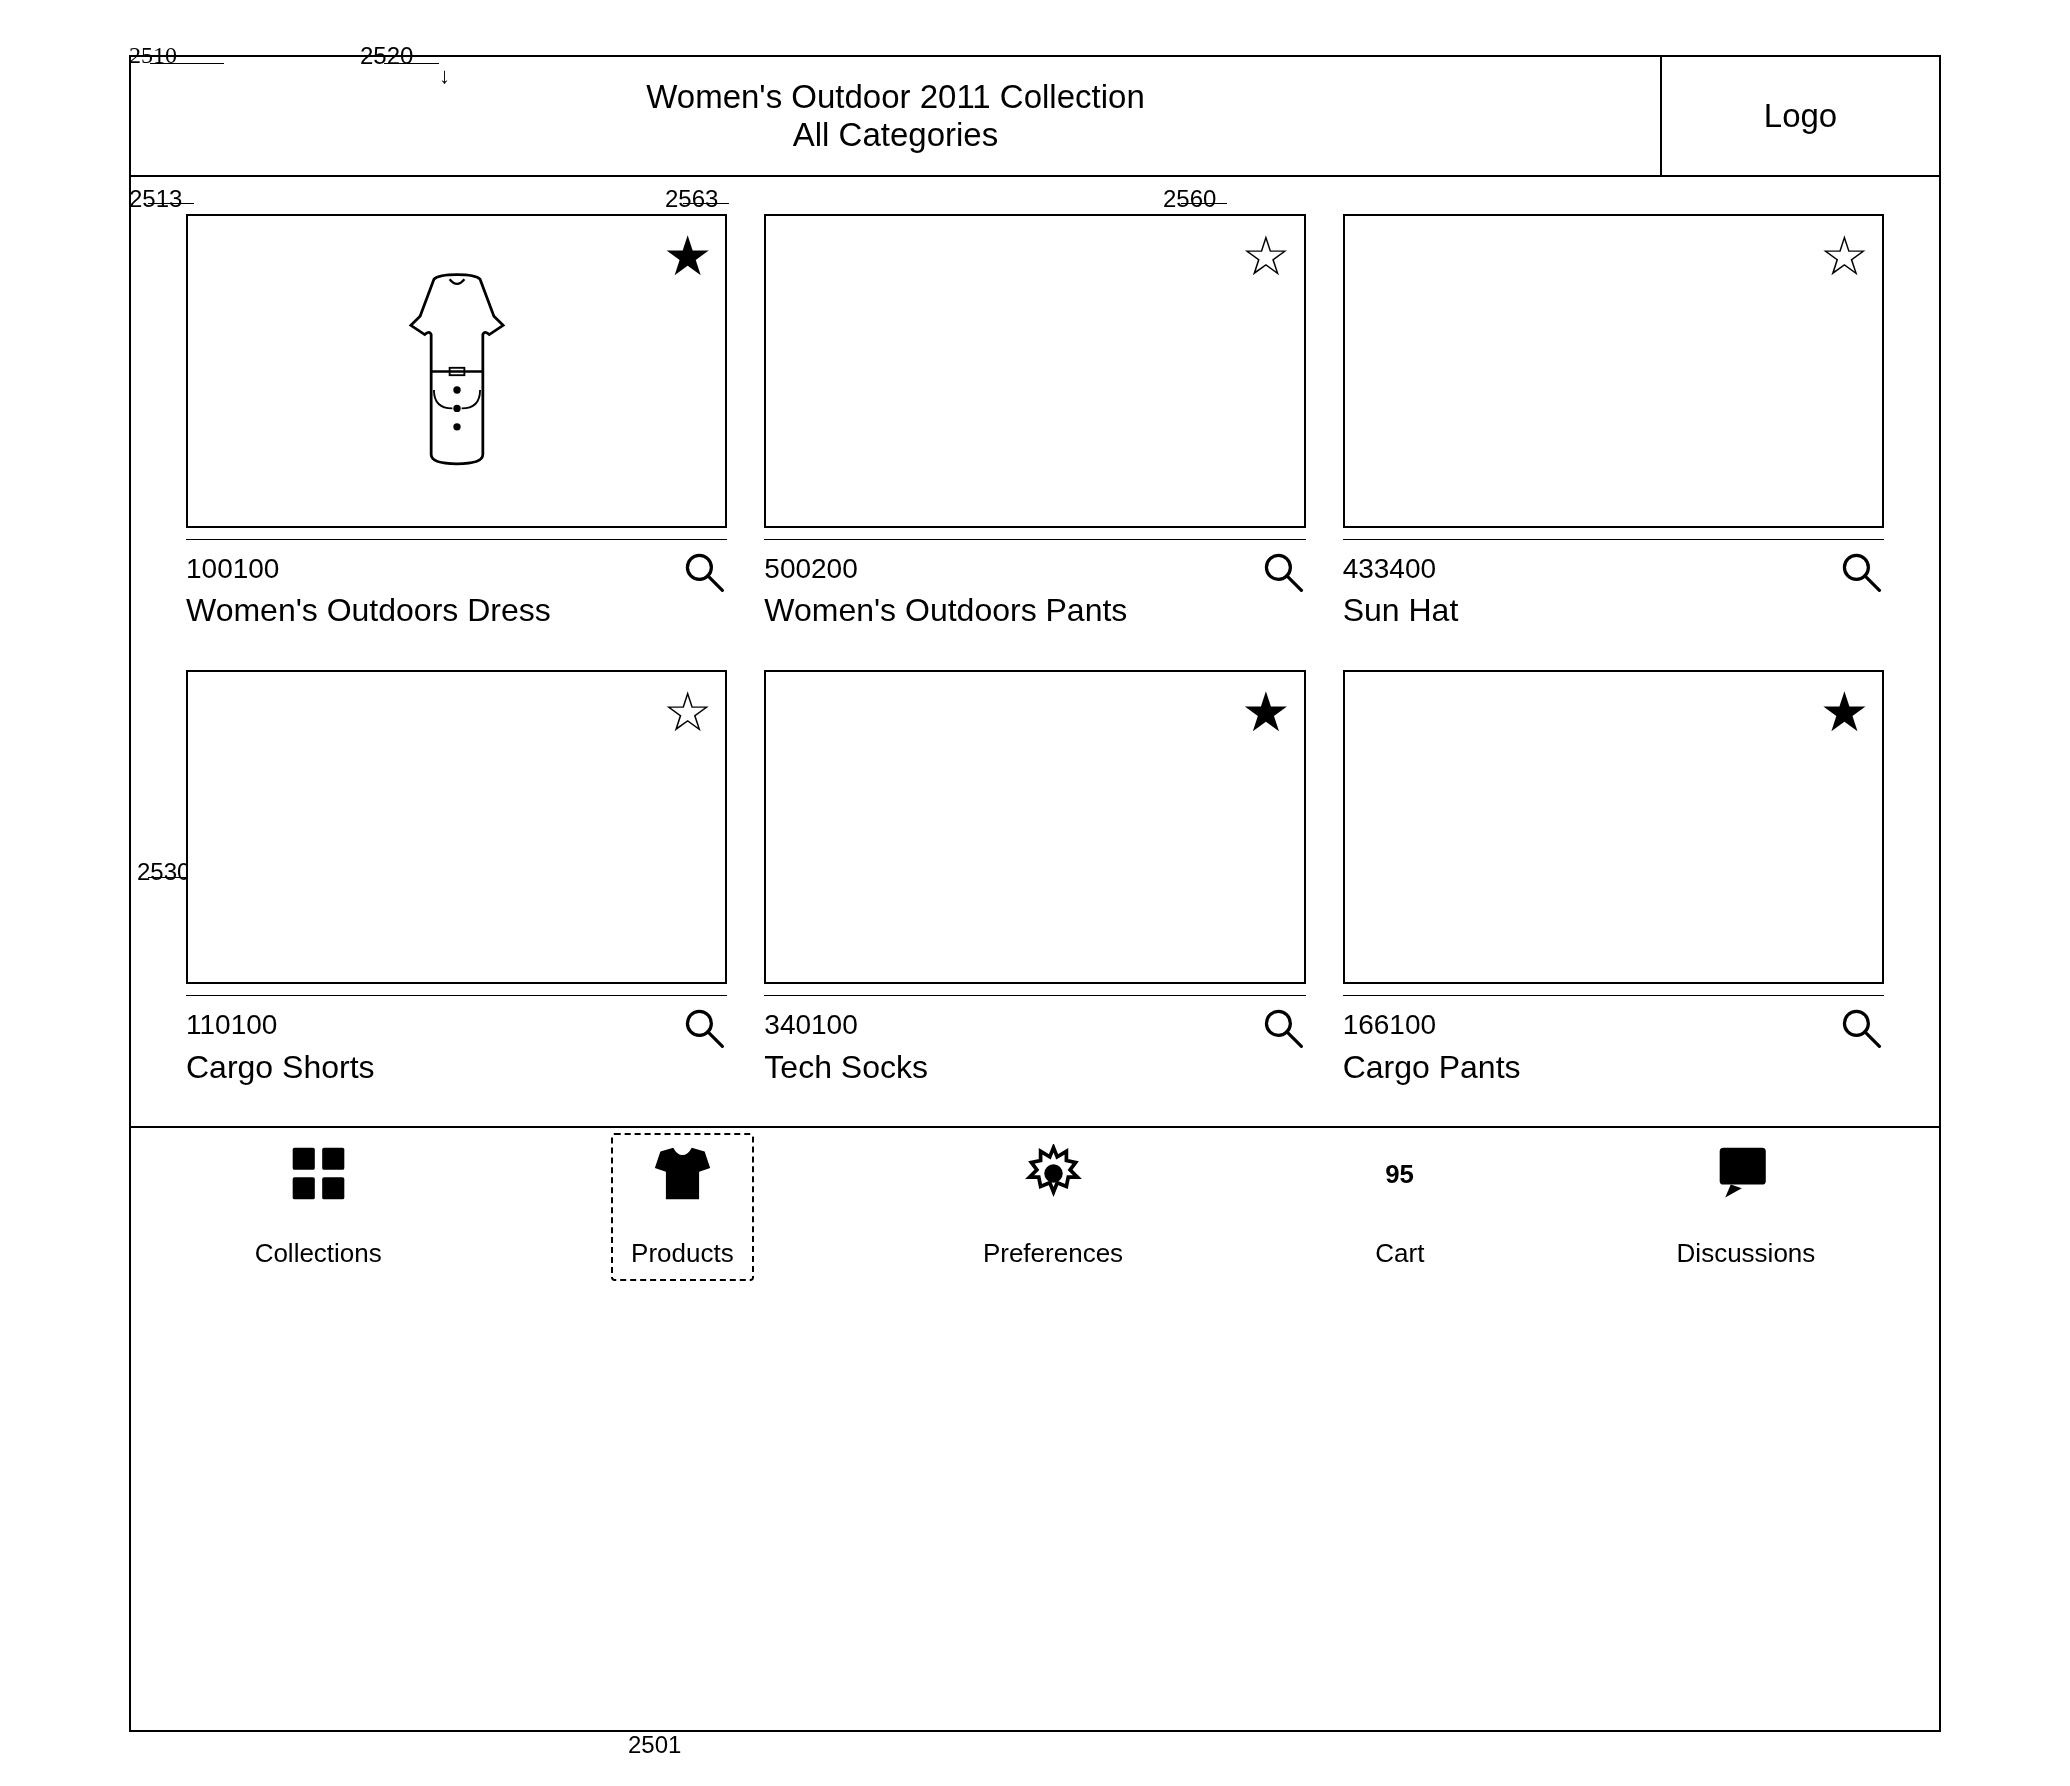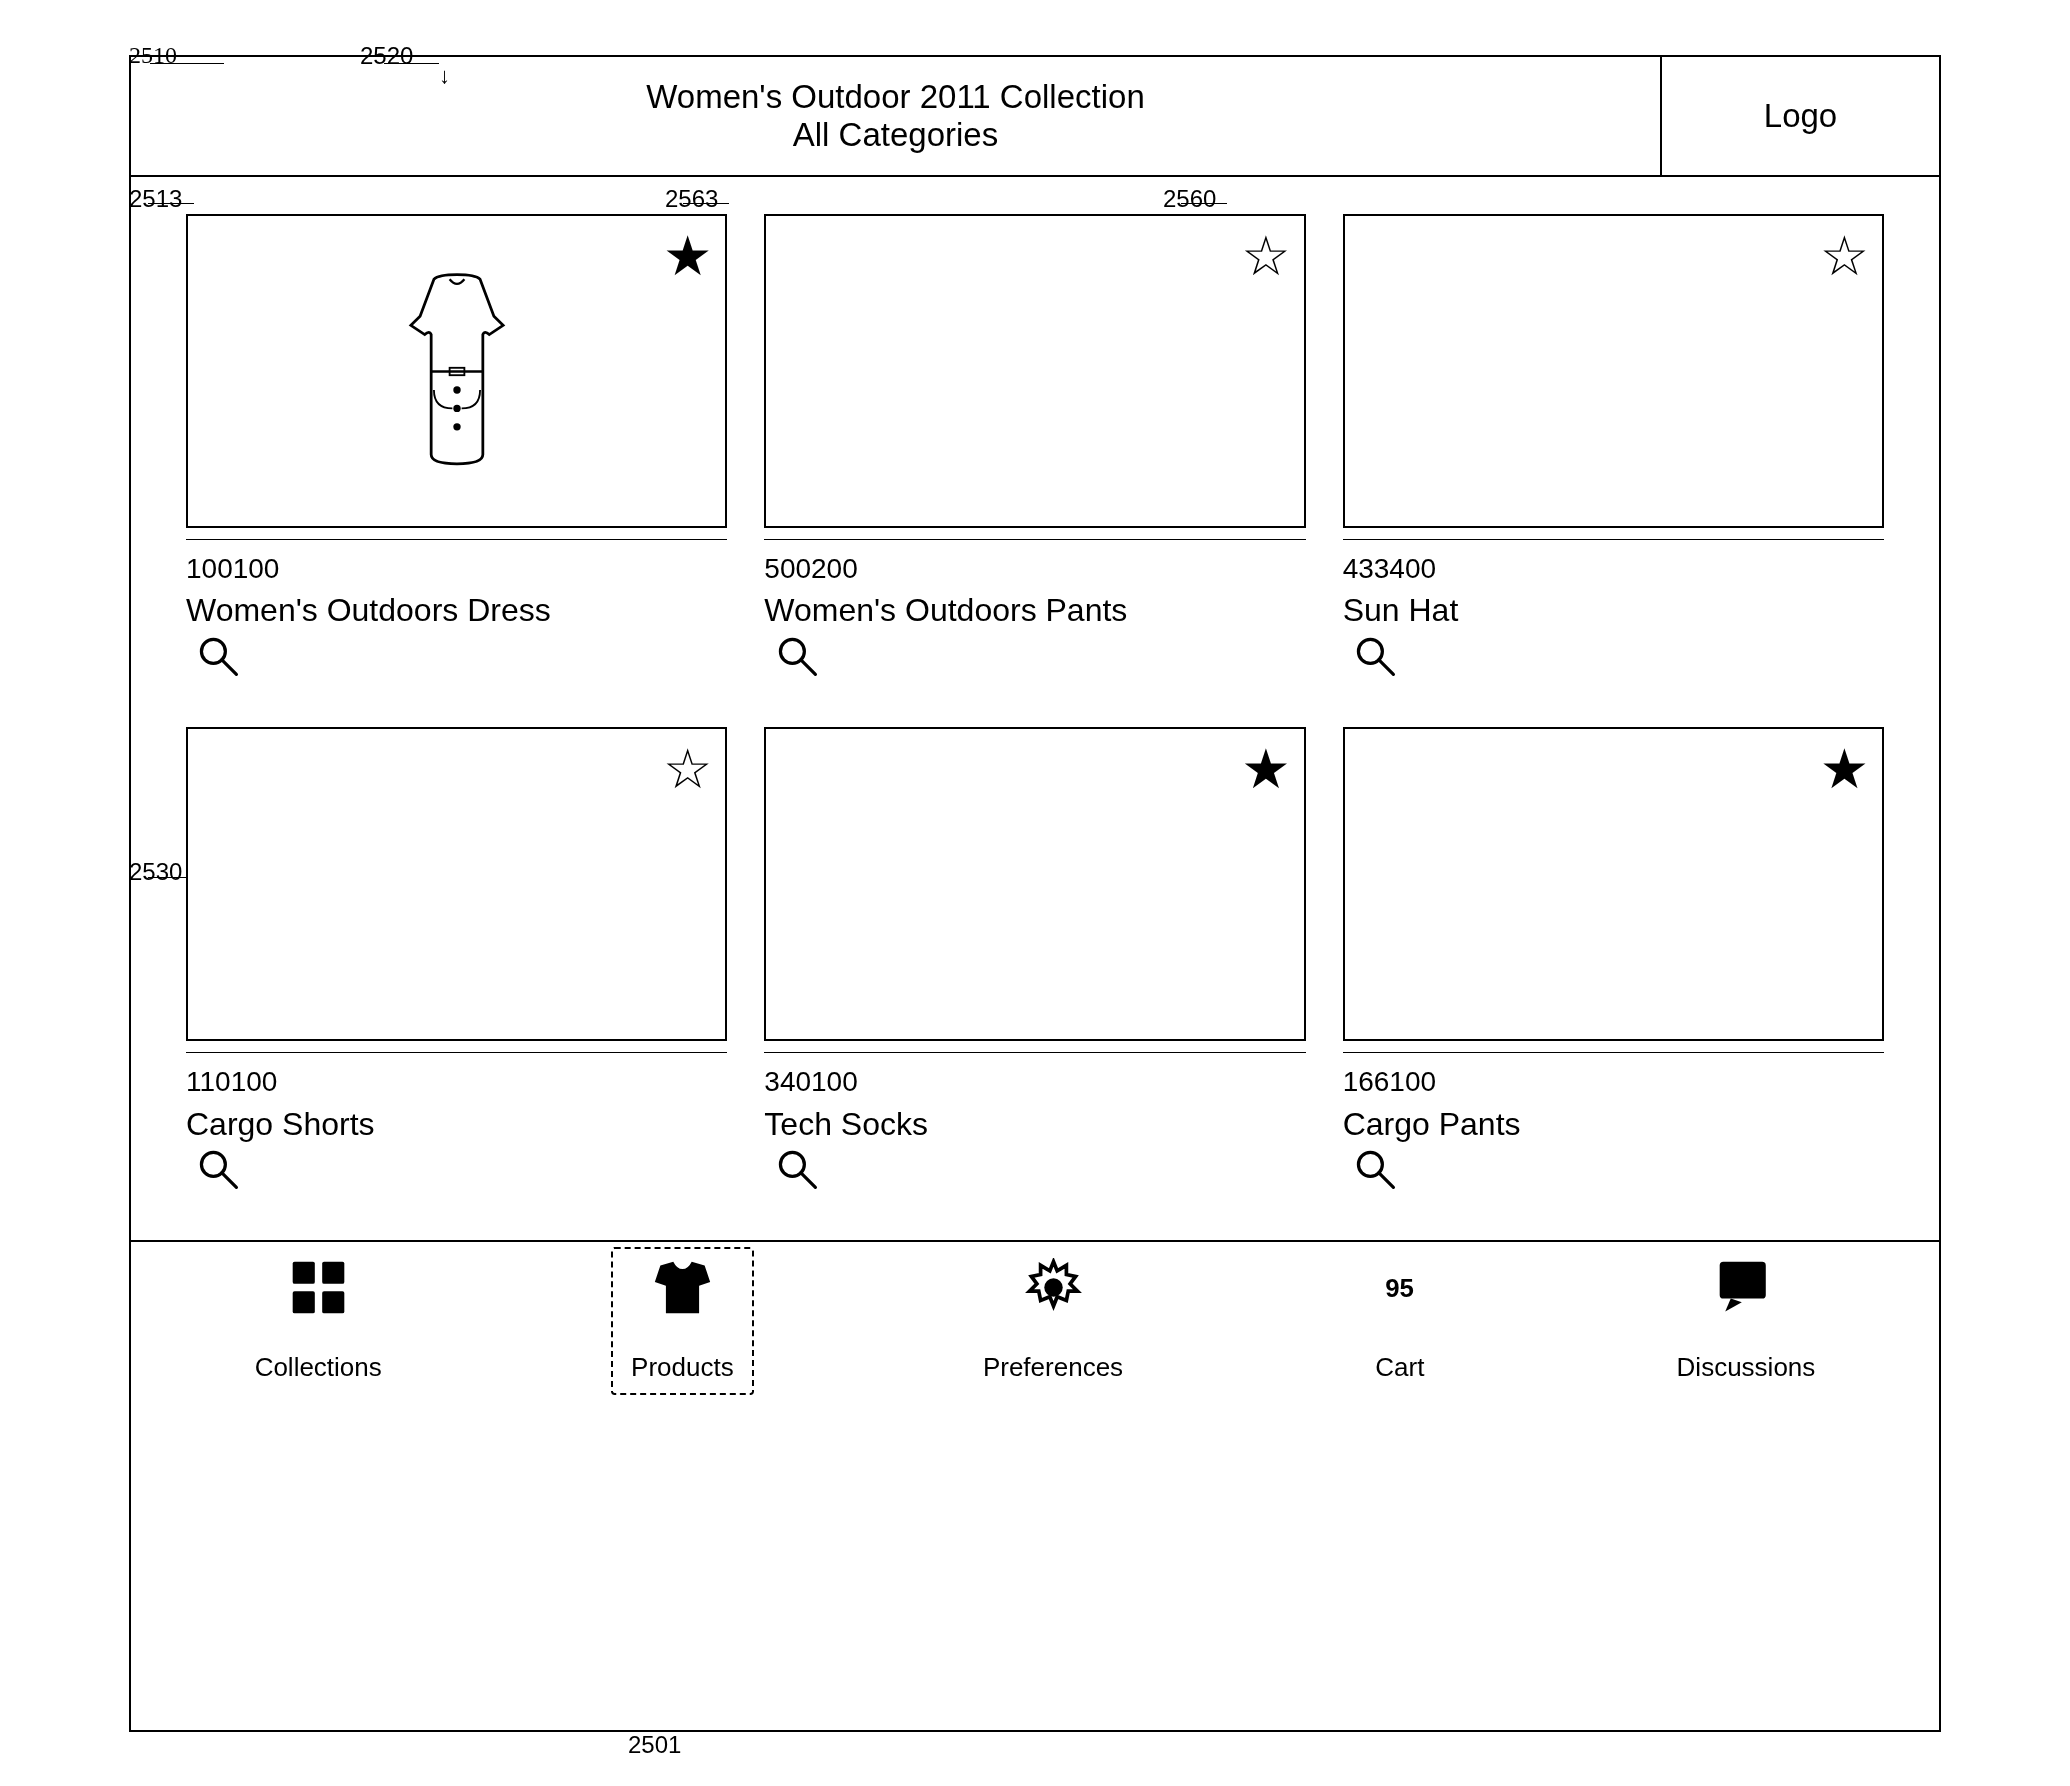--- a/index.html
+++ b/index.html
@@ -101,21 +101,20 @@
 
     .star-filled { color: #000; }
     .star-empty { color: #000; }
 
     .product-info {
       display: flex;
       align-items: flex-start;
       justify-content: space-between;
       border-top: 1.8px solid #000;
       padding-top: 9.2px;
-      flex-direction: column;
     }
 
     .product-text {
       font-size: 28px;
       line-height: 1.4;
     }
 
     .product-number {
       font-size: 28px;
       display: block;
@@ -179,21 +178,21 @@
     }
   </style>
 </head>
 <body>
 
 <div class="annotation" style="top: 42px; left: 129px; font-family: Liberation Serif, serif;">2510</div>
 <div class="annotation" style="top: 42px; left: 360px;">2520</div>
 <div class="annotation" style="top: 185px; left: 129px;">2513</div>
 <div class="annotation" style="top: 185px; left: 665px;">2563</div>
 <div class="annotation" style="top: 185px; left: 1163px;">2560</div>
-<div class="annotation" style="top: 858px; left: 129px;">2530</div>
+<div class="annotation" style="top: 858px; left: 129px; padding-left: 8px;">2530</div>
 <div class="annotation" style="bottom: 28px; left: 628px;">2501</div>
 
 <div style="position:absolute; top:63px; left:150px; width:74px; border-top:1.8px solid #000;"></div>
 <div style="position:absolute; top:63px; left:384px; width:55px; border-top:1.8px solid #000;"></div>
 
 <div style="position:absolute; top:63px; left:439px; font-size:22px; color:#000;">↓</div>
 
 <div style="position:absolute; top:203px; left:148px; width:46px; border-top:1.8px solid #000;"></div>
 
 <div style="position:absolute; top:203px; left:683px; width:46px; border-top:1.8px solid #000;"></div>

